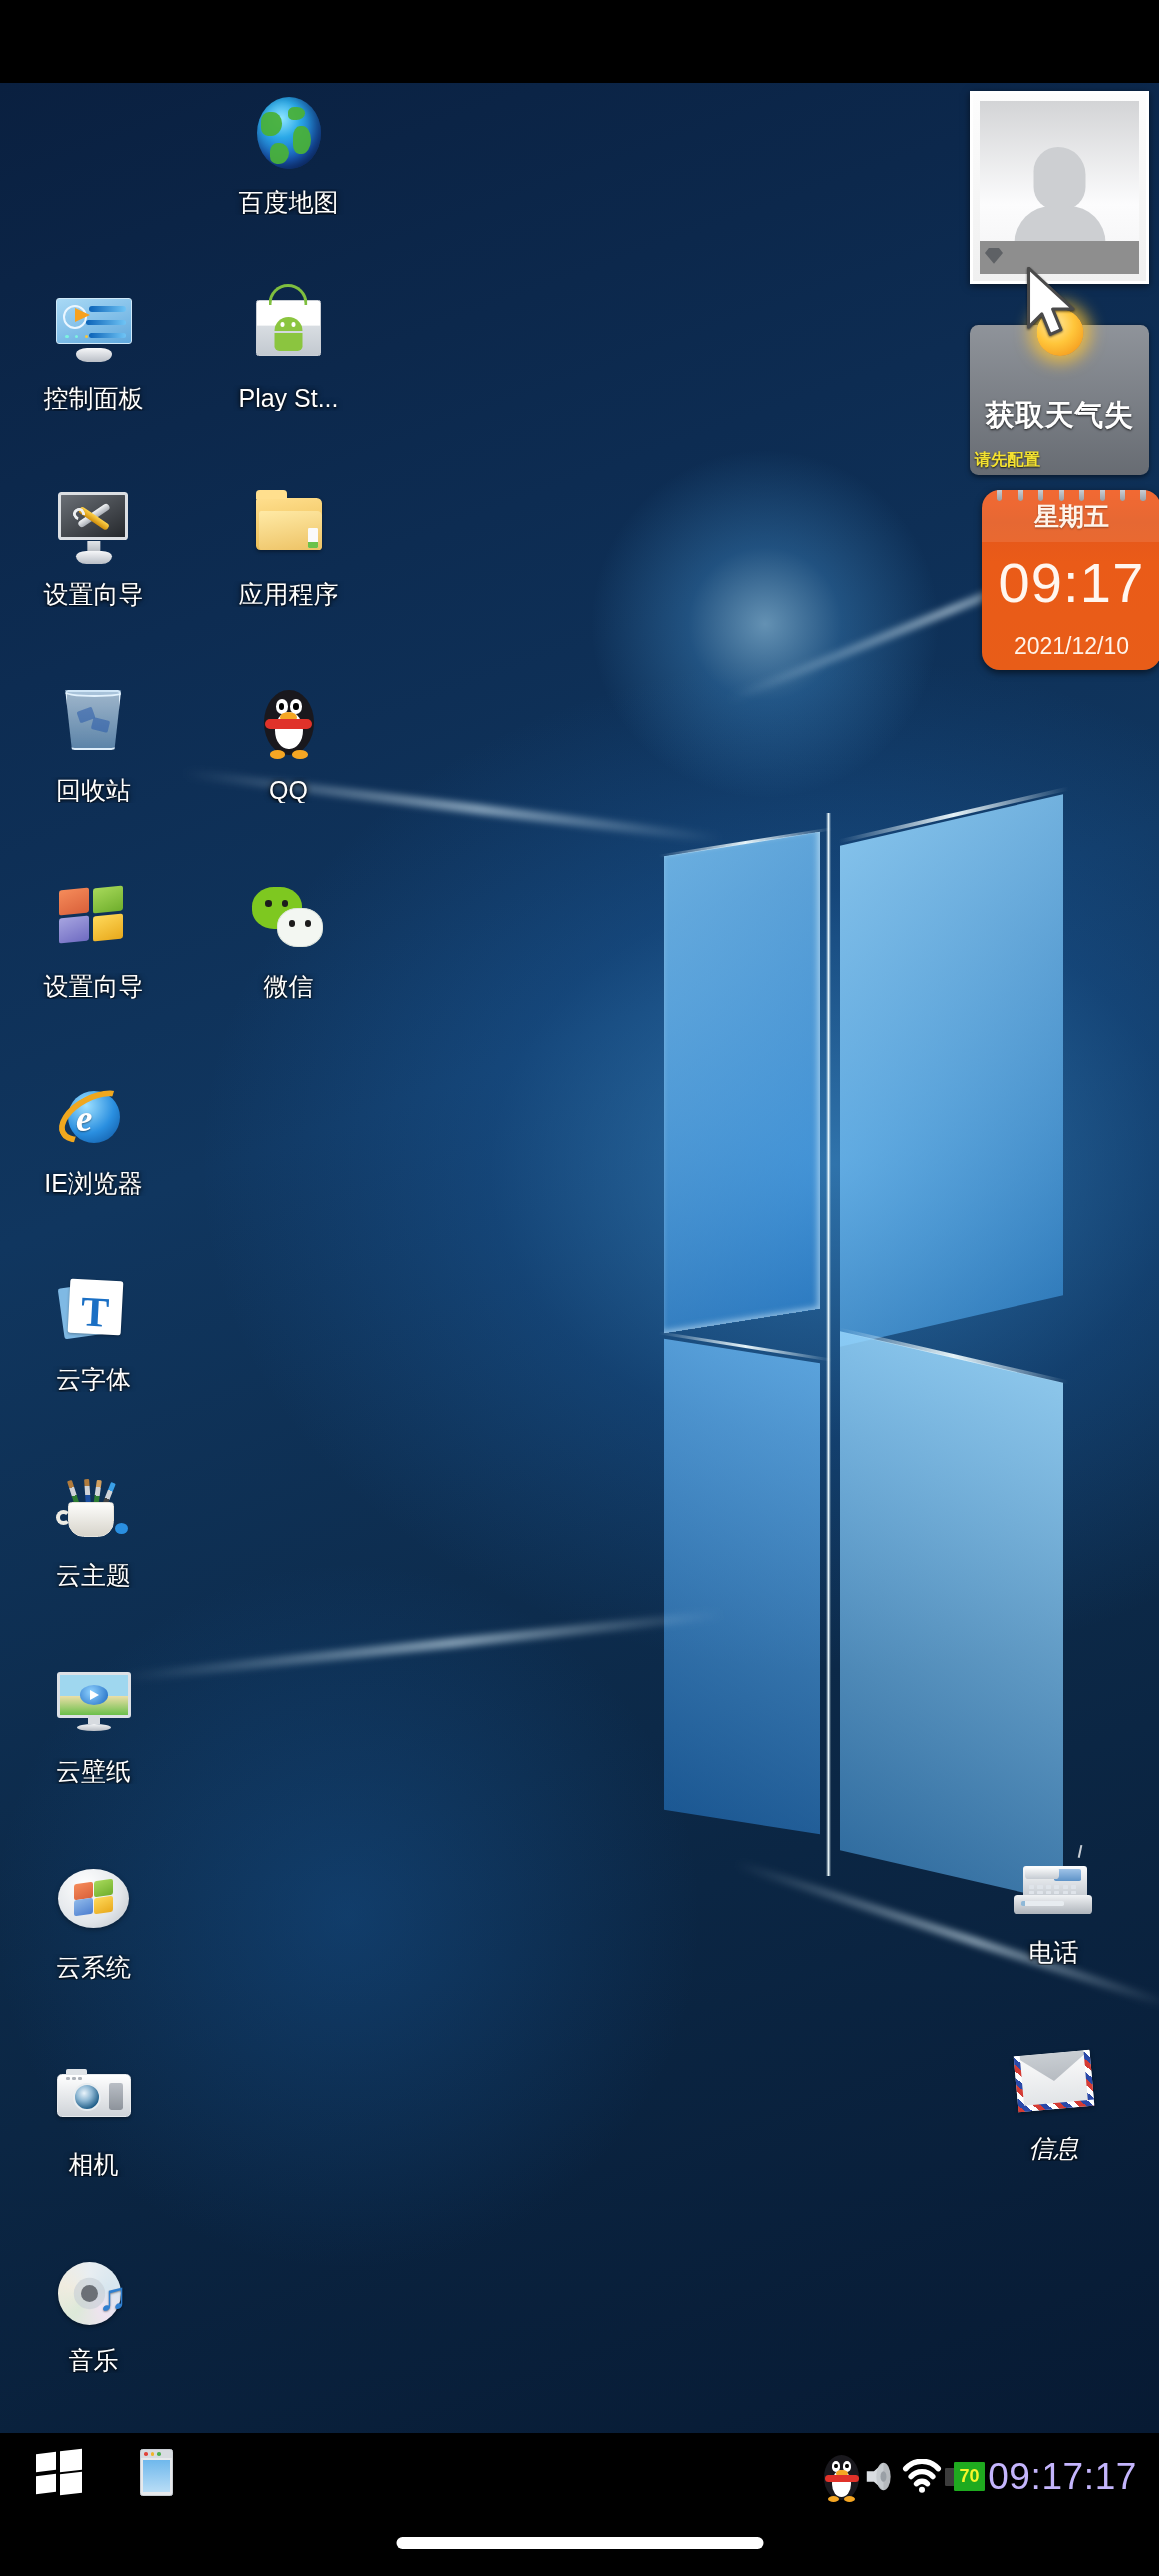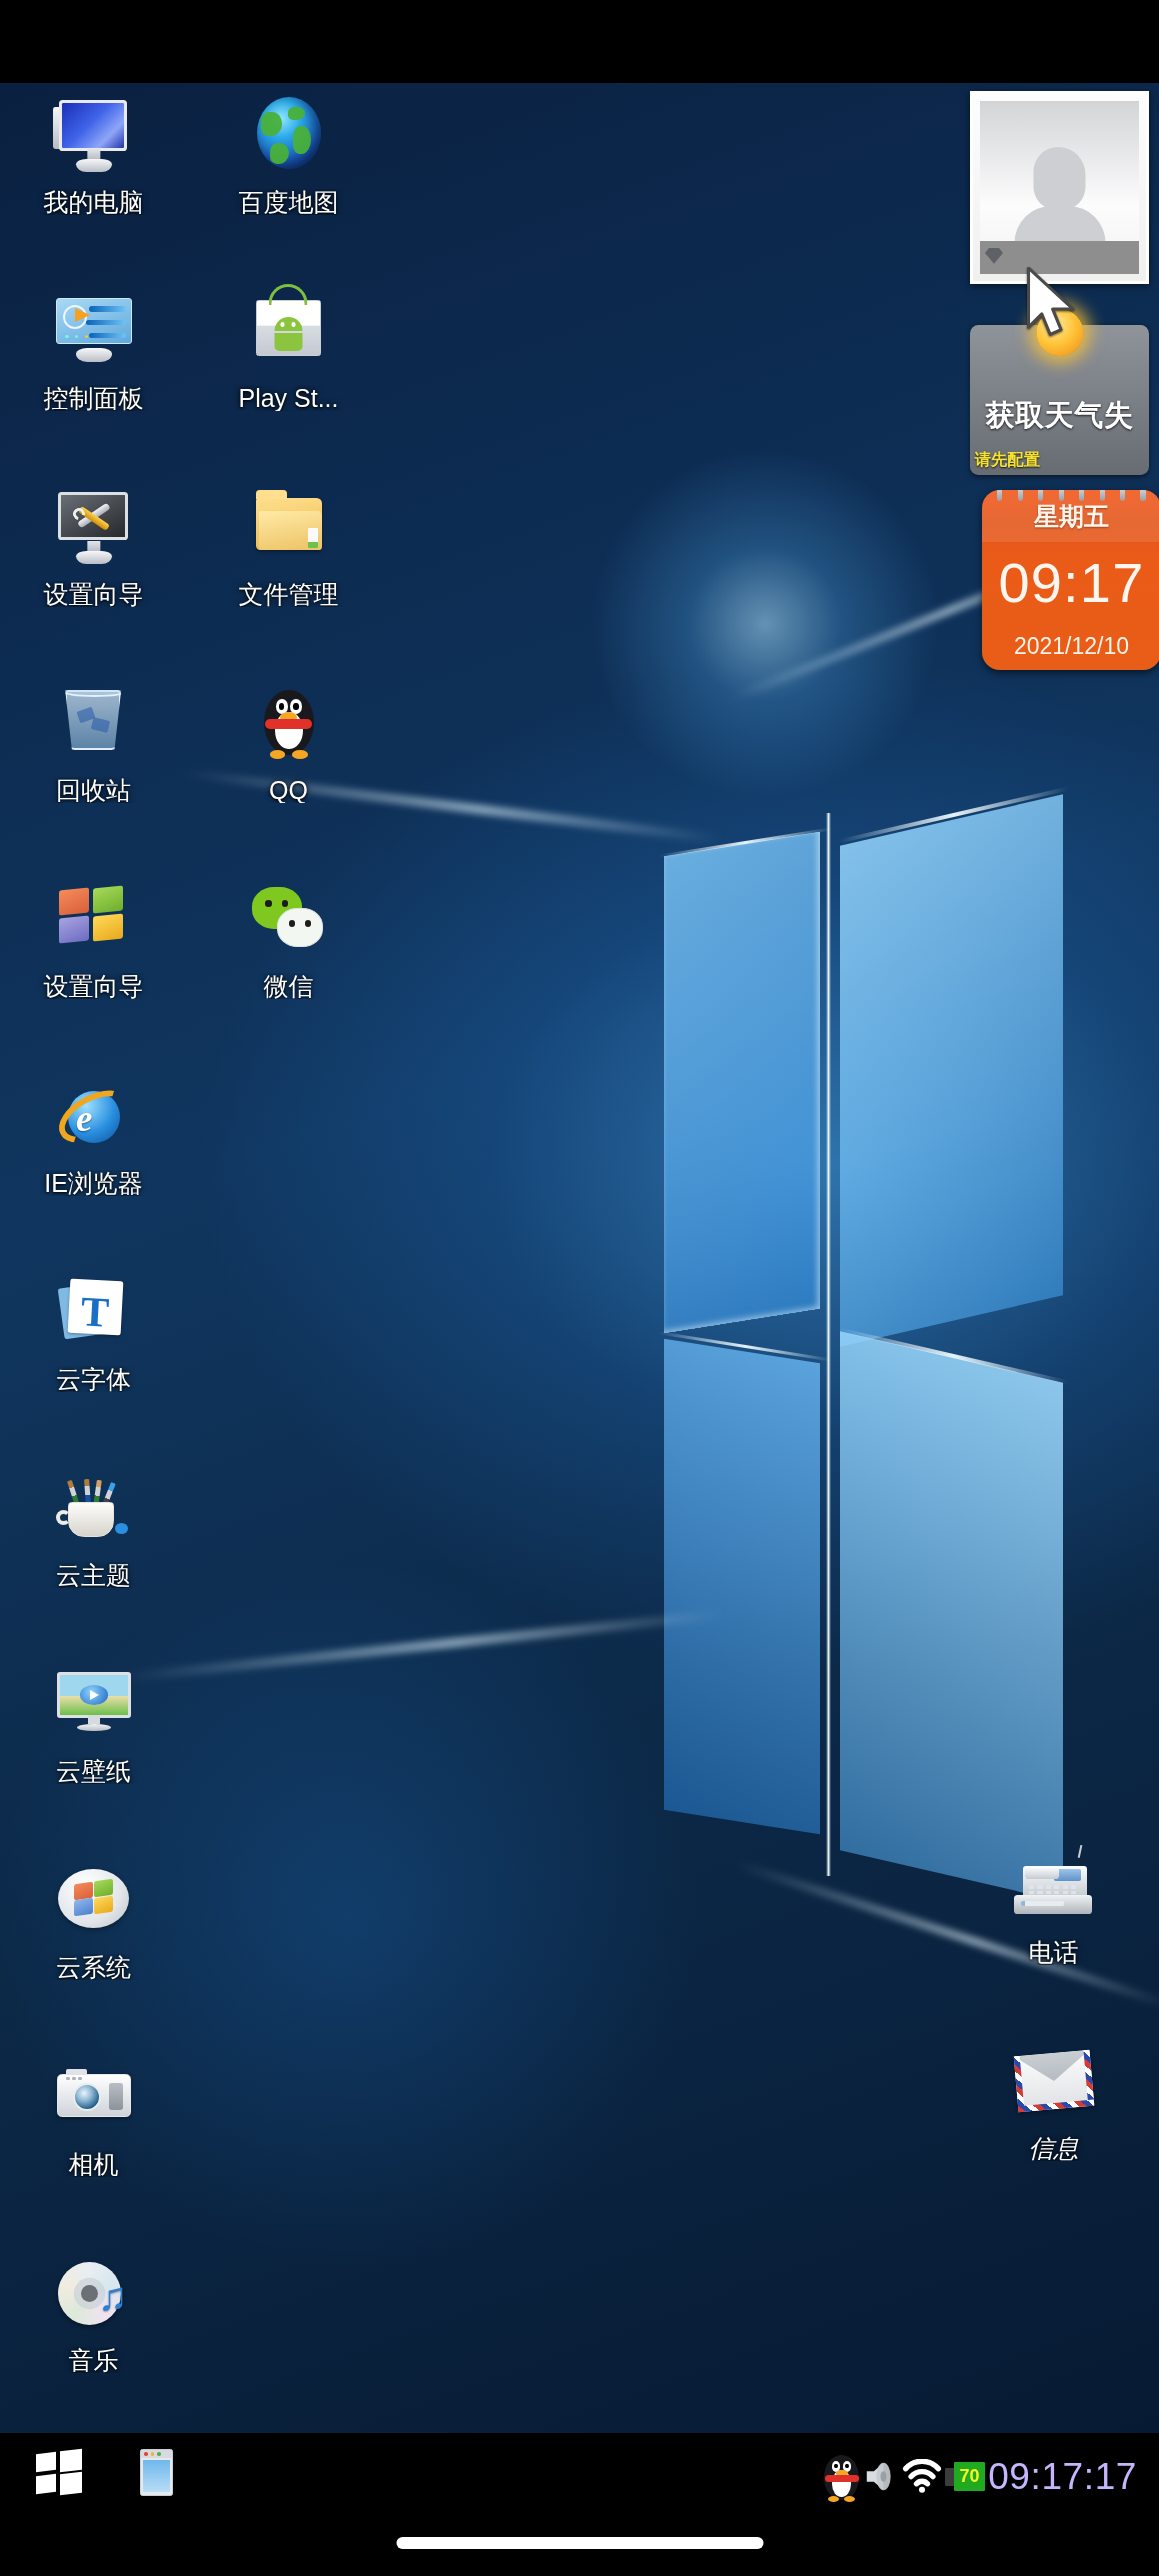--- a/index.html
+++ b/index.html
@@ -343,31 +343,20 @@
     <div class="edge" style="left:836px;top:730px;width:235px;height:3.6px;transform:rotate(-13deg);"></div>
     <div class="edge" style="left:826px;top:730px;width:4.8px;height:1063px;transform:skewX(0deg);"></div>
     <div class="edge" style="left:658px;top:1262px;width:175px;height:3px;transform:rotate(9deg);"></div>
     <div class="edge" style="left:836px;top:1271px;width:235px;height:3.6px;transform:rotate(13deg);"></div>
     <div class="ray" style="left:712px;top:531px;width:435px;height:8.5px;transform:rotate(-22deg);"></div>
     <div class="ray" style="left:181px;top:718px;width:543px;height:9.7px;transform:rotate(7deg);"></div>
     <div class="ray" style="left:121px;top:1558px;width:604px;height:9.7px;transform:rotate(-6deg);"></div>
     <div class="ray" style="left:724px;top:1847px;width:459px;height:8.5px;transform:rotate(18deg);"></div>
   </div>
 
-  <div class="icon-cell" style="left:3px;top:91px;">
-    <div class="icon-art">
-      <div style="position:absolute;left:3.6px;top:15.7px;width:18px;height:42px;border-radius:2.4px;background:linear-gradient(180deg,#f4f6f8,#b8bdc4);"></div>
-      <div class="monitor-body">
-        <div class="monitor-screen" style="background:linear-gradient(135deg,#1a2fb8 0%,#3f63e8 45%,#8fa6f7 75%,#2233aa 100%);"></div>
-      </div>
-      <div class="monitor-neck"></div>
-        <div class="monitor-stand"></div>
-    </div>
-    <div class="icon-label">我的电脑</div>
-  </div>
 
   <div class="icon-cell" style="left:198px;top:91px;">
     <div class="icon-art">
       <div class="globe">
         <div class="land" style="left:4.8px;top:14.5px;width:20.5px;height:24px;"></div>
         <div class="land" style="left:31px;top:9.7px;width:17px;height:13.3px;"></div>
         <div class="land" style="left:36px;top:29px;width:18px;height:28px;"></div>
         <div class="land" style="left:13.3px;top:46px;width:19.3px;height:20.5px;"></div>
       </div>
     </div>
@@ -422,21 +411,21 @@
 
   <div class="icon-cell" style="left:198px;top:483px;">
     <div class="icon-art">
       <div class="folder">
           <div class="tab"></div>
           <div class="front"></div>
         <div style="position:absolute;right:3.6px;bottom:1.2px;width:9.7px;height:20.5px;background:#fafafa;border-radius:1.2px;"></div>
         <div style="position:absolute;right:3.6px;bottom:1.2px;width:9.7px;height:6px;background:#6cc24a;border-radius:0 0 1.2px 1.2px;"></div>
       </div>
     </div>
-    <div class="icon-label">文件管理</div>
+    <div class="icon-label">应用程序</div>
   </div>
 
   <div class="icon-cell" style="left:3px;top:679px;">
     <div class="icon-art">
       <div class="bin">
           <div class="rim"></div>
         <div style="position:absolute;left:11px;top:17px;width:15.7px;height:12px;background:rgba(40,90,170,.55);transform:rotate(-20deg);border-radius:1.8px;"></div>
         <div style="position:absolute;left:25px;top:26.6px;width:17px;height:12px;background:rgba(40,90,170,.55);transform:rotate(14deg);border-radius:1.8px;"></div>
       </div>
     </div>

